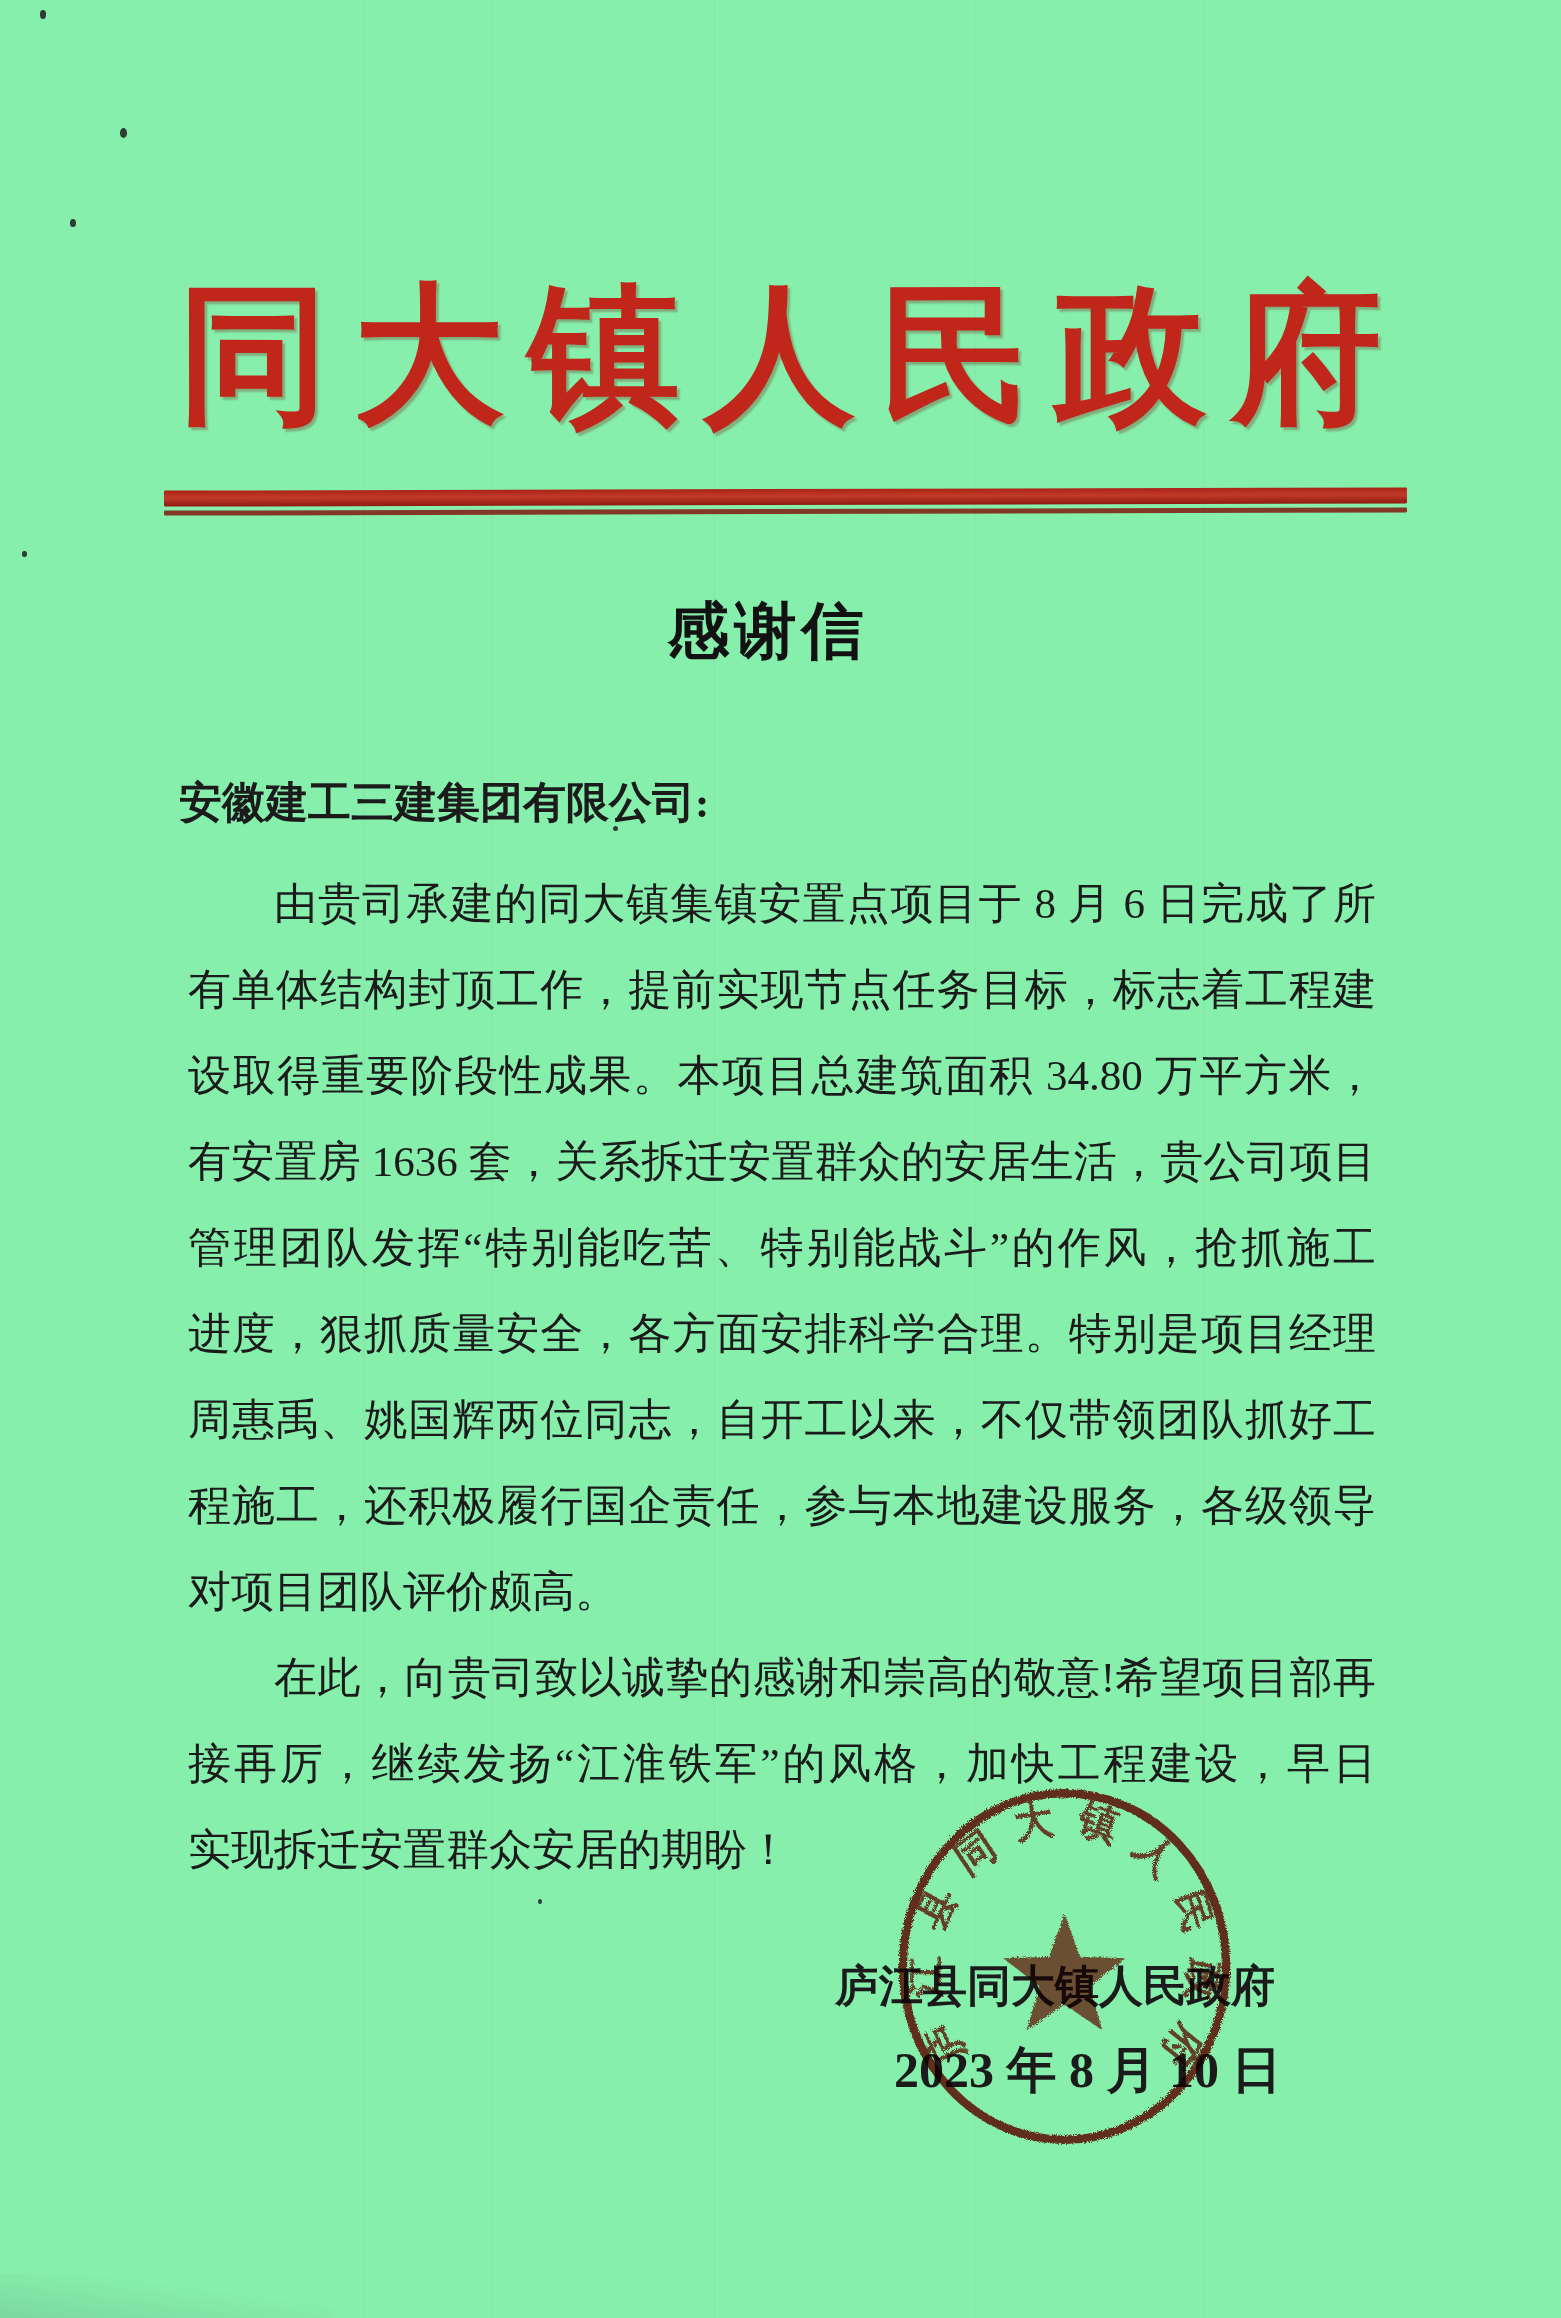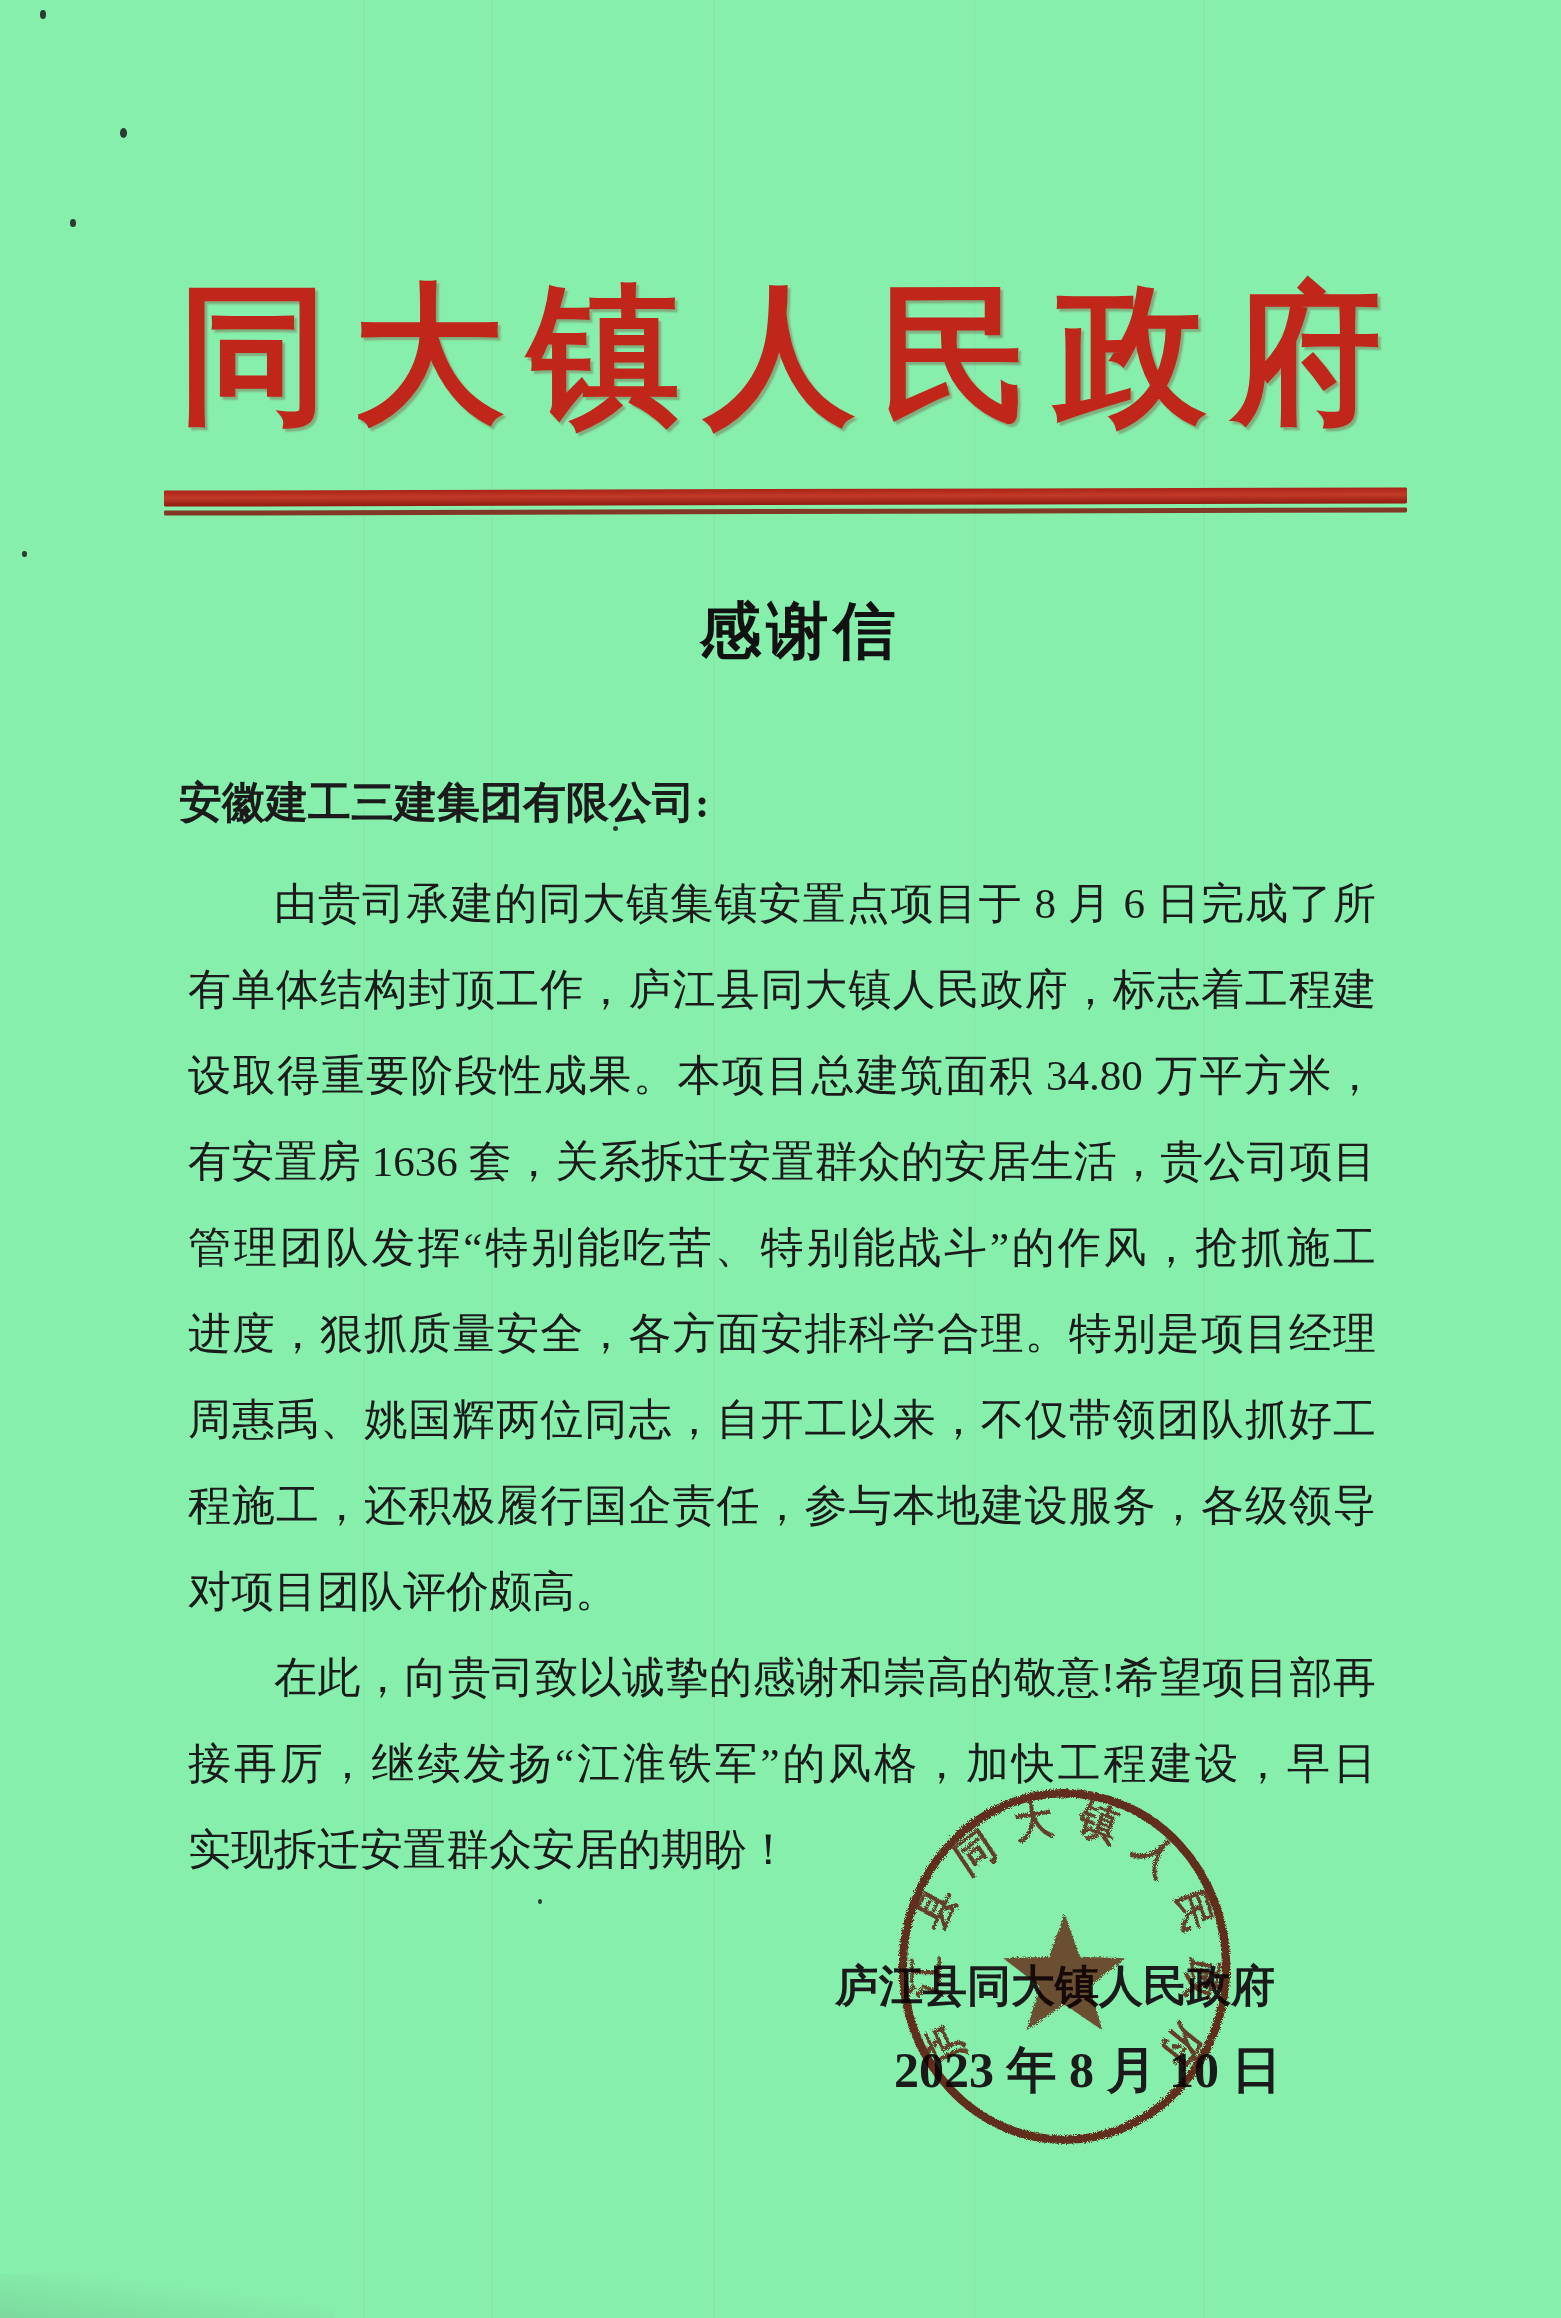--- a/index.html
+++ b/index.html
@@ -30,21 +30,21 @@
     height:15.5px;
     background:linear-gradient(to bottom, #a92317, var(--rule_red,#c23a28) 45%, #8f1a10);
     border-radius:1.3px;
   }
   .red-rule .thin {
     height:4.5px; margin-top:4.5px;
     background:var(--rule_dark,#82170f); opacity:.85; border-radius:1.3px;
   }
 
   .letter-title {
-    position:absolute; top:596px; left:800px; transform:translateX(-50%);
+    position:absolute; top:596px; left:768px; transform:translateX(-50%);
     margin:0; white-space:nowrap;
     font-size:62px; line-height:71px; font-weight:700; letter-spacing:5.2px;
     color:#121212; font-family:"Liberation Serif", serif;
   }
 
   .recipient {
     position:absolute; left:179px; top:780px;
     font-size:43px; line-height:45px; font-weight:600;
     white-space:nowrap;
   }
@@ -98,21 +98,21 @@
   <h1 class="gov-header">同大镇人民政府</h1>
   <div class="red-rule">
     <div class="bar"></div>
     <div class="thin"></div>
   </div>
 
   <h2 class="letter-title">感谢信</h2>
   <div class="recipient">安徽建工三建集团有限公司:</div>
   <div class="body-block" id="letter-body">
       <div class="line first">由贵司承建的同大镇集镇安置点项目于 8 月 6 日完成了所</div>
-      <div class="line">有单体结构封顶工作，庐江县同大镇人民政府，标志着工程建</div>
+      <div class="line">有单体结构封顶工作，提前实现节点任务目标，标志着工程建</div>
       <div class="line">设取得重要阶段性成果。本项目总建筑面积 34.80 万平方米，</div>
       <div class="line">有安置房 1636 套，关系拆迁安置群众的安居生活，贵公司项目</div>
       <div class="line">管理团队发挥“特别能吃苦、特别能战斗”的作风，抢抓施工</div>
       <div class="line">进度，狠抓质量安全，各方面安排科学合理。特别是项目经理</div>
       <div class="line">周惠禹、姚国辉两位同志，自开工以来，不仅带领团队抓好工</div>
       <div class="line">程施工，还积极履行国企责任，参与本地建设服务，各级领导</div>
       <div class="line last">对项目团队评价颇高。</div>
       <div class="line first">在此，向贵司致以诚挚的感谢和崇高的敬意!希望项目部再</div>
       <div class="line">接再厉，继续发扬“江淮铁军”的风格，加快工程建设，早日</div>
       <div class="line last">实现拆迁安置群众安居的期盼！</div>

